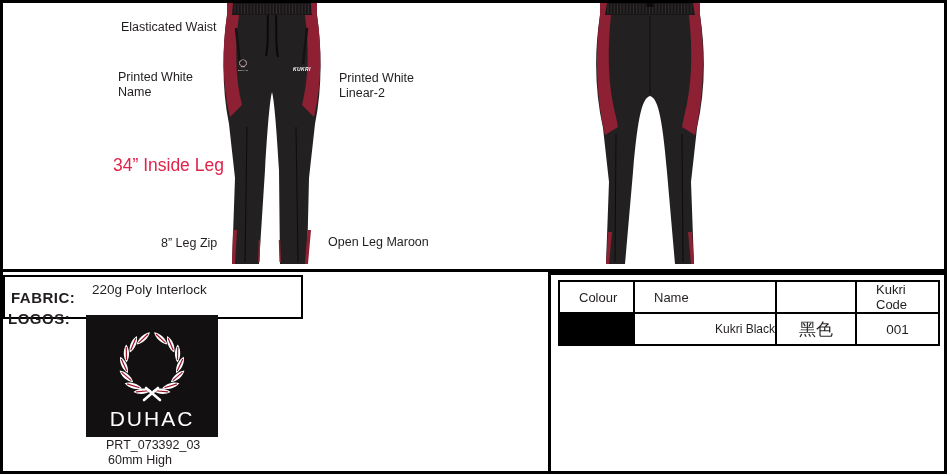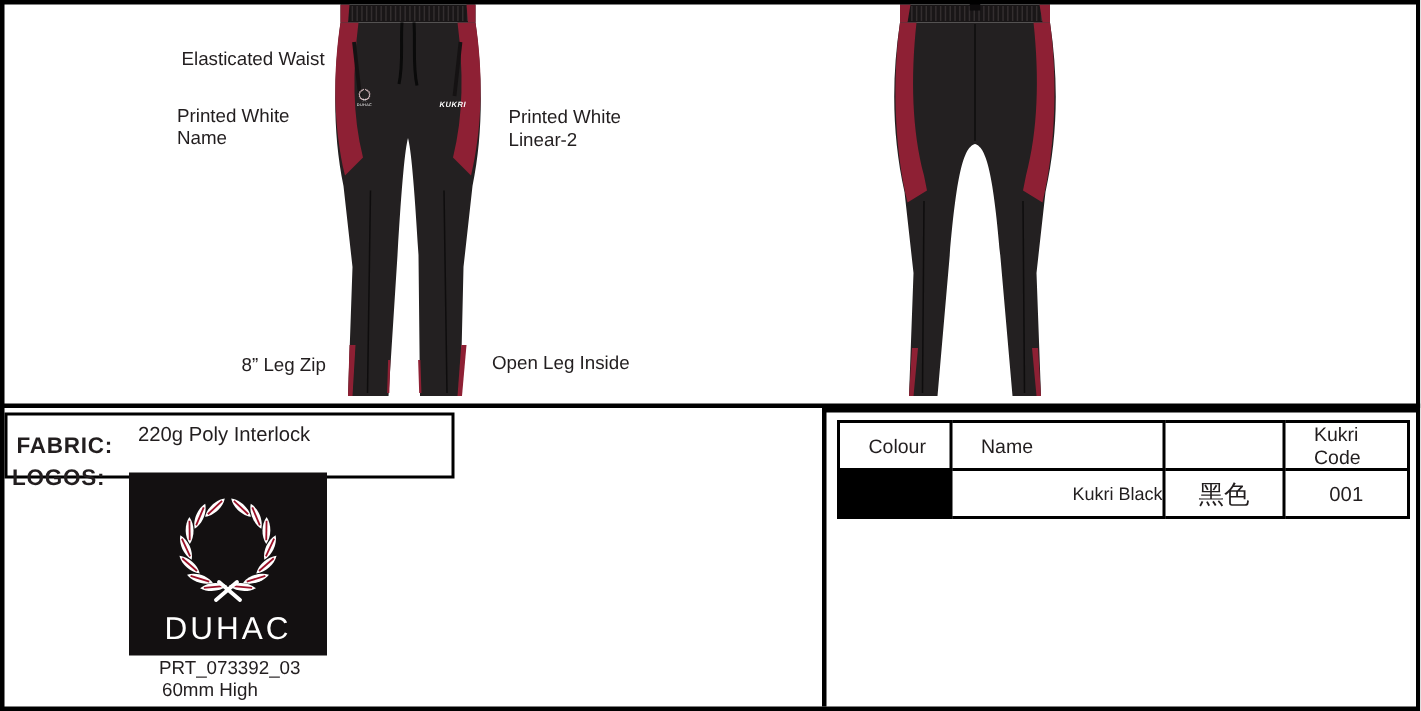--- a/index.html
+++ b/index.html
@@ -59,33 +59,34 @@
           <use href="#leaf" transform="translate(-25.6,11.4) rotate(-49)"></use>
           <use href="#leaf" transform="translate(-18.7,20.8) rotate(-73)"></use>
           <use href="#leaf" transform="translate(-9.6,26.3) rotate(-95)"></use>
           <path d="M-8,35 L6,23 M8,35 L-6,23" stroke="#ffffff" stroke-width="2.6" stroke-linecap="round" fill="none"></path>
         </g>
         <text x="66" y="111" text-anchor="middle" font-family="DejaVu Serif, serif" font-size="21" fill="#ffffff" letter-spacing="2">DUHAC</text>
       </symbol>
     </defs>
   </svg>
 
-  <div class="abs lbl" style="left:121px;top:20px;margin-top:12px;">Elasticated Waist</div>
+  <div class="abs lbl" style="left:121px;top:20px;">Elasticated Waist</div>
 
   <div class="abs lbl" style="left:118px;top:70px;">
     <div>Printed White</div>
     <div>Name</div>
   </div>
   <div class="abs lbl" style="left:339px;top:71px;">
     <div>Printed White</div>
     <div>Linear-2</div>
   </div>
 
+  <div class="abs lbl-red" style="left:113px;top:155px;">34” Inside Leg</div>
   <div class="abs lbl" style="left:161px;top:236px;">8” Leg Zip</div>
-  <div class="abs lbl" style="left:328px;top:235px;">Open Leg Inside</div>
+  <div class="abs lbl" style="left:328px;top:235px;">Open Leg Maroon</div>
 
   <svg class="abs" style="left:214px;top:2px;" width="116" height="266" viewBox="0 0 116 266">
 
     <path d="M13,13 C8,50 8,88 15,122 L21,176 L18,262 L45,262 L51,168 C54,118 56,98 58,90 C60,98 62,118 65,168 L66,262 L93,262 L95,176 L101,122 C108,88 108,50 103,13 Z" fill="#232021"></path>
 
     <path d="M13,13 L25,13 C21,45 21,75 28,103 L16,115 C8,82 8,45 13,13 Z" fill="#8e2034"></path>
     <path d="M103,13 L91,13 C95,45 95,75 88,103 L100,115 C108,82 108,45 103,13 Z" fill="#8e2034"></path>
 
     <path d="M22,26 L26,62" stroke="#151213" stroke-width="2.5"></path>
     <path d="M93,26 L89,62" stroke="#151213" stroke-width="2.5"></path>

